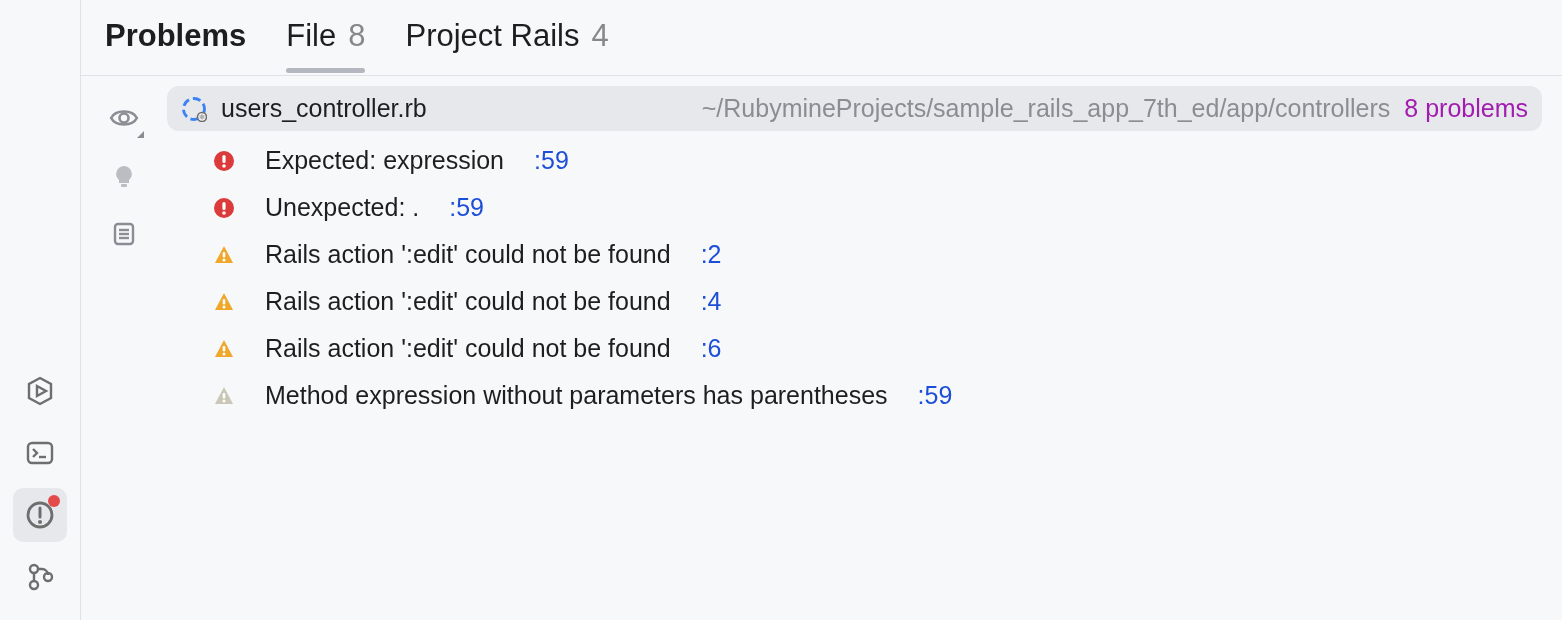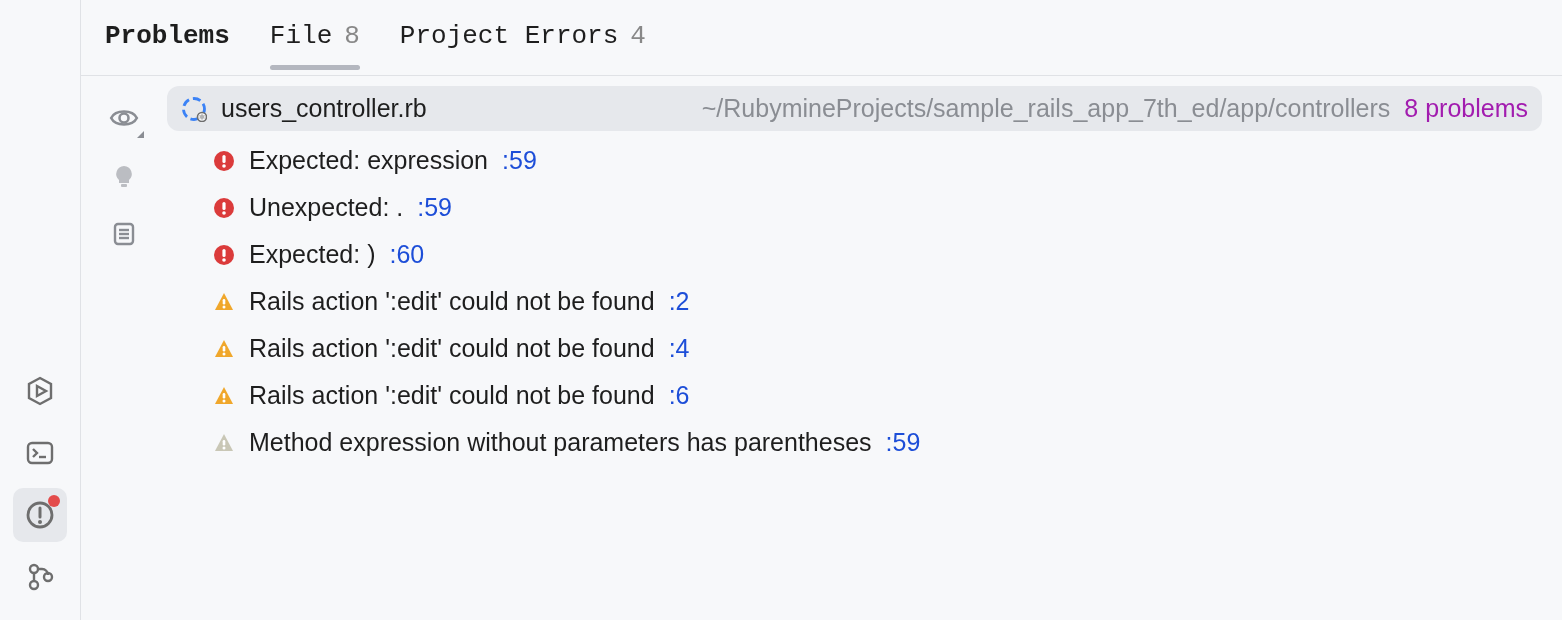--- a/index.html
+++ b/index.html
@@ -61,25 +61,24 @@
     align-items: center;
     padding: 14px 24px 0 24px;
     gap: 40px;
     border-bottom: 1px solid #e0e2e6;
     height: 76px;
   }
   .tab {
     display: flex;
     align-items: flex-start;
     gap: 12px;
-    font-size: 26px;
+    font-size: 31px;
     padding-bottom: 18px;
     color: #1e1e1e;
     position: relative;
-    font-family: Liberation Mono, monospace;
   }
   .tab .count { color: #888; }
   .tab.primary { font-weight: 700; }
   .tab.sel::after {
     content: "";
     position: absolute;
     left: 0; right: 0; bottom: -1px;
     height: 5px;
     background: #b4b7bf;
     border-radius: 3px;
@@ -127,21 +126,21 @@
   .file-row .fname { color: #1e1e1e; }
   .file-row .fpath { color: #8a8d93; flex: 1; white-space: nowrap; overflow: visible; text-align: right; }
   .file-row .fcount { color: #a21caf; margin-left: auto; }
   .ruby-cfg-icon {
     width: 26px; height: 26px; position: relative; flex:0 0 auto;
   }
   .issues { padding-left: 46px; }
   .issue {
     display: flex;
     align-items: center;
-    gap: 14px;
+    gap: 30px;
     font-size: 25px;
     line-height: 1.0;
     padding: 11px 0 11px 0;
     color: #1e1e1e;
   }
   .issue .loc { color: #1d4ed8; }
   .sev-icon { width: 22px; height: 22px; flex: 0 0 auto; }
 </style>
 </head>
 <body>
@@ -242,21 +241,21 @@
 
     <div class="tabs">
       <div class="tab primary">
         <span>Problems</span>
       </div>
       <div class="tab sel">
         <span>File</span>
         <span class="count">8</span>
       </div>
       <div class="tab">
-        <span>Project Errors</span>
+        <span>Project Rails</span>
         <span class="count">4</span>
       </div>
     </div>
 
     <div class="body">
 
       <div class="icon-col">
         <div class="ibtn">
           <svg width="30" height="30" viewBox="0 0 28 28">
               <use href="#eye-icon"></use>
@@ -298,27 +297,20 @@
           </div>
           <div class="issue">
             <span class="sev-icon"><svg width="22" height="22" viewBox="0 0 22 22">
                   <use href="#error-sev"></use>
                 </svg></span>
             <span>Unexpected: .</span>
             <span class="loc">:59</span>
           </div>
           <div class="issue">
             <span class="sev-icon"><svg width="22" height="22" viewBox="0 0 22 22">
-                  <use href="#error-sev"></use>
-                </svg></span>
-            <span>Expected: )</span>
-            <span class="loc">:60</span>
-          </div>
-          <div class="issue">
-            <span class="sev-icon"><svg width="22" height="22" viewBox="0 0 22 22">
                   <use href="#warning-sev"></use>
                 </svg></span>
             <span>Rails action ':edit' could not be found</span>
             <span class="loc">:2</span>
           </div>
           <div class="issue">
             <span class="sev-icon"><svg width="22" height="22" viewBox="0 0 22 22">
                   <use href="#warning-sev"></use>
                 </svg></span>
             <span>Rails action ':edit' could not be found</span>

